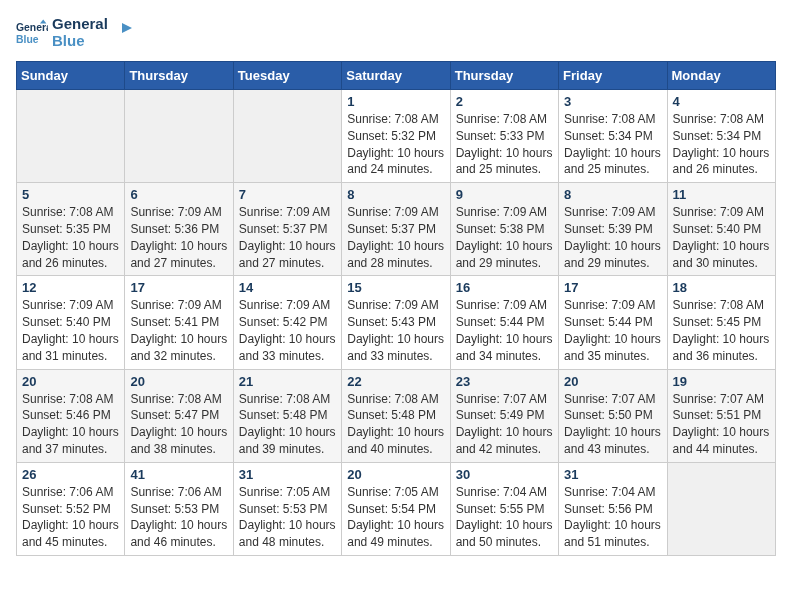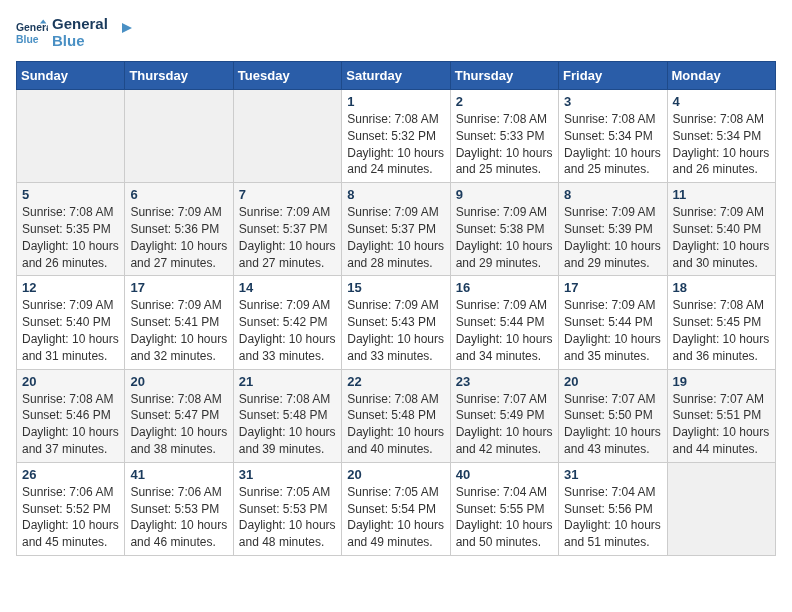--- a/index.html
+++ b/index.html
@@ -328,21 +328,21 @@
 and 48 minutes.</div>
         </td>
         <td>
           <span class="day-num">20</span>
           <div class="day-info" style="white-space: pre-line;">Sunrise: 7:05 AM
 Sunset: 5:54 PM
 Daylight: 10 hours
 and 49 minutes.</div>
         </td>
         <td>
-          <span class="day-num">40</span>
+          <span class="day-num">30</span>
           <div class="day-info" style="white-space: pre-line;">Sunrise: 7:04 AM
 Sunset: 5:55 PM
 Daylight: 10 hours
 and 50 minutes.</div>
         </td>
         <td>
           <span class="day-num">31</span>
           <div class="day-info" style="white-space: pre-line;">Sunrise: 7:04 AM
 Sunset: 5:56 PM
 Daylight: 10 hours

